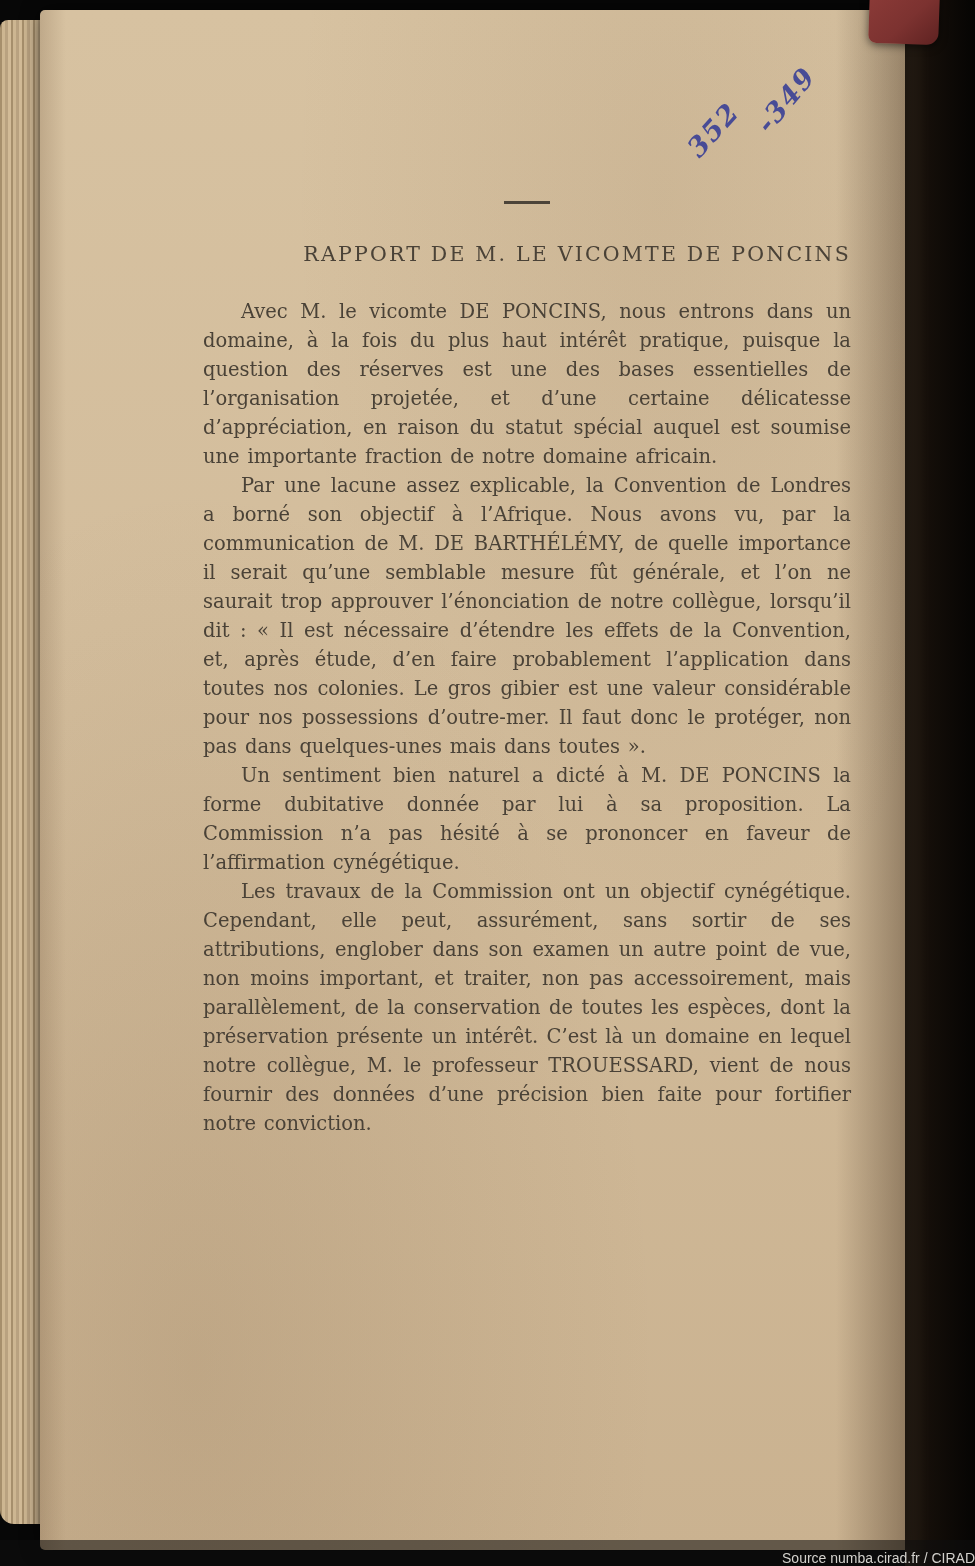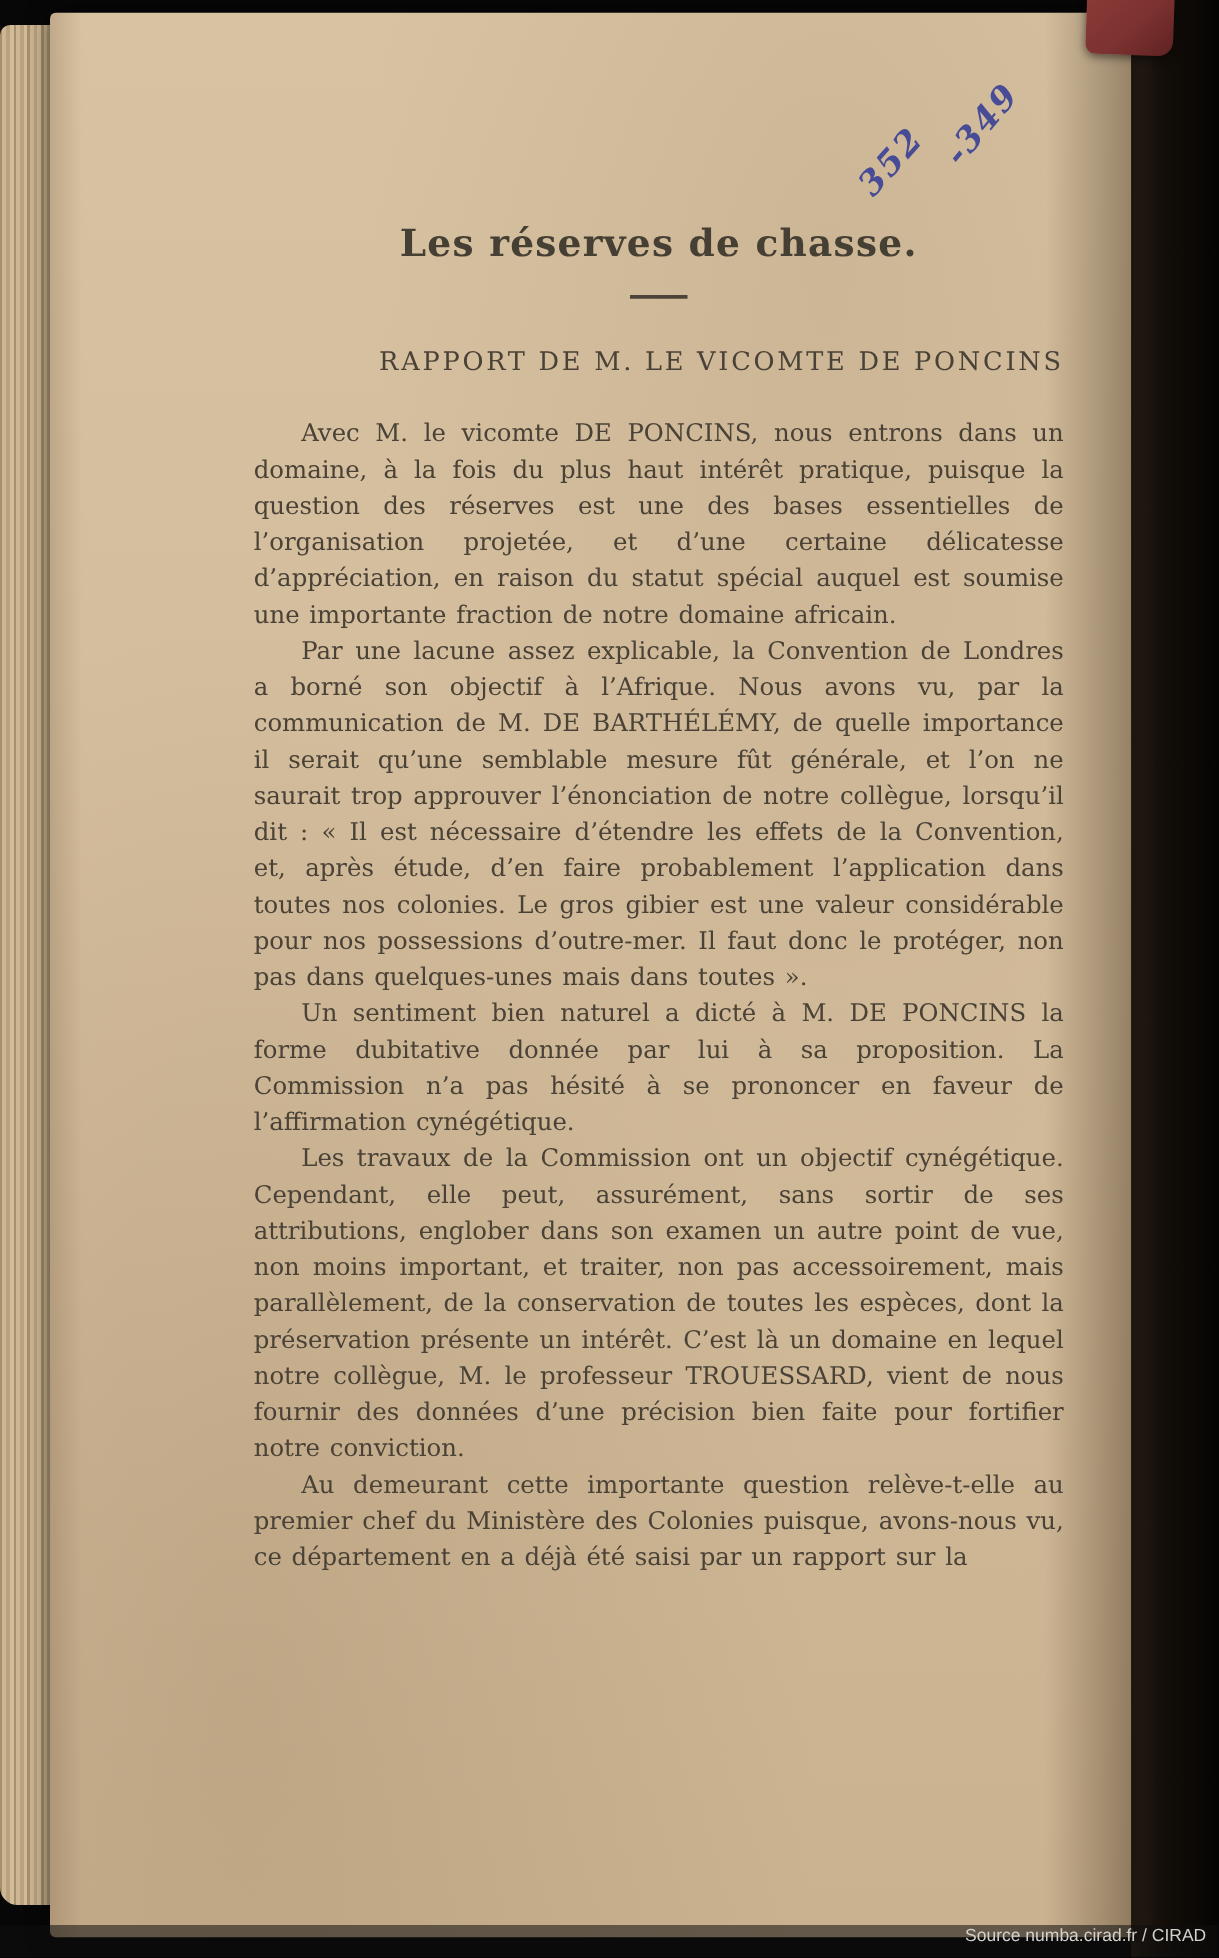--- a/index.html
+++ b/index.html
@@ -106,22 +106,21 @@
     letter-spacing:2px;
     pointer-events:none;
   }
   .hw1{ left:642px; top:104px; transform:rotate(-48deg); }
   .hw2{ left:708px; top:74px;  transform:rotate(-50deg); }
 
   
   .footer{
     position:absolute; left:0; right:0; bottom:0; height:26px;
     background:rgba(14,14,14,0.55);
-    display:flex; align-items:flex-start; justify-content:flex-end;
-    padding-right:10px;
+    display:flex; align-items:flex-end; justify-content:flex-end;
     font-family:"Liberation Sans","DejaVu Sans",sans-serif;
     font-size:14px;
     color:#d3d1cc;
     z-index:6;
   }
 </style>
 </head>
 <body>
 
 <div class="scan">
@@ -132,32 +131,30 @@
 
   <div class="cover-corner"></div>
 
   <div class="page">
 
     <span class="hw hw1">352</span>
     <span class="hw hw2">-349</span>
 
     <div class="content">
 
-      <h1 class="title">Les réserves de chasse.</h1>
 
       <div class="title-rule"></div>
 
       <h2 class="subtitle">RAPPORT DE M. LE VICOMTE DE PONCINS</h2>
 
       <div class="body-text">
         <p>Avec M. le vicomte DE PONCINS, nous entrons dans un domaine, à la fois du plus haut intérêt pratique, puisque la question des réserves est une des bases essentielles de l’organisation projetée, et d’une certaine délicatesse d’appréciation, en raison du statut spécial auquel est soumise une importante fraction de notre domaine africain.</p>
         <p>Par une lacune assez explicable, la Convention de Londres a borné son objectif à l’Afrique. Nous avons vu, par la communication de M. DE BARTHÉLÉMY, de quelle importance il serait qu’une semblable mesure fût générale, et l’on ne saurait trop approuver l’énonciation de notre collègue, lorsqu’il dit : « Il est nécessaire d’étendre les effets de la Convention, et, après étude, d’en faire probablement l’application dans toutes nos colonies. Le gros gibier est une valeur considérable pour nos possessions d’outre-mer. Il faut donc le protéger, non pas dans quelques-unes mais dans toutes ».</p>
         <p>Un sentiment bien naturel a dicté à M. DE PONCINS la forme dubitative donnée par lui à sa proposition. La Commission n’a pas hésité à se prononcer en faveur de l’affirmation cynégétique.</p>
         <p>Les travaux de la Commission ont un objectif cynégétique. Cependant, elle peut, assurément, sans sortir de ses attributions, englober dans son examen un autre point de vue, non moins important, et traiter, non pas accessoirement, mais parallèlement, de la conservation de toutes les espèces, dont la préservation présente un intérêt. C’est là un domaine en lequel notre collègue, M. le professeur TROUESSARD, vient de nous fournir des données d’une précision bien faite pour fortifier notre conviction.</p>
-        <p>Au demeurant cette importante question relève-t-elle au premier chef du Ministère des Colonies puisque, avons-nous vu, ce département en a déjà été saisi par un rapport sur la</p>
       </div>
 
     </div>
   </div>
 
   <div class="footer">
     <span>Source numba.cirad.fr / CIRAD</span>
   </div>
 
 </div>

